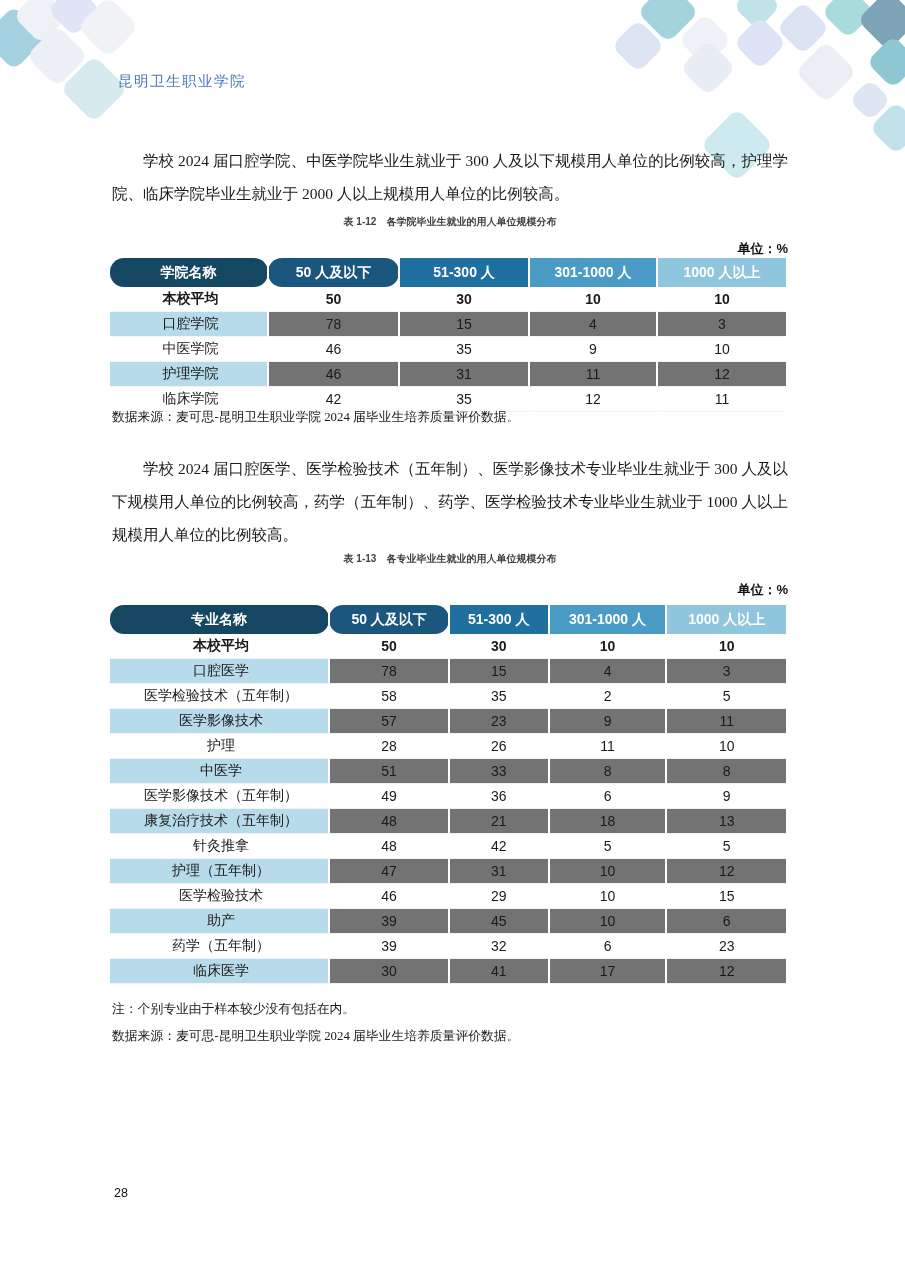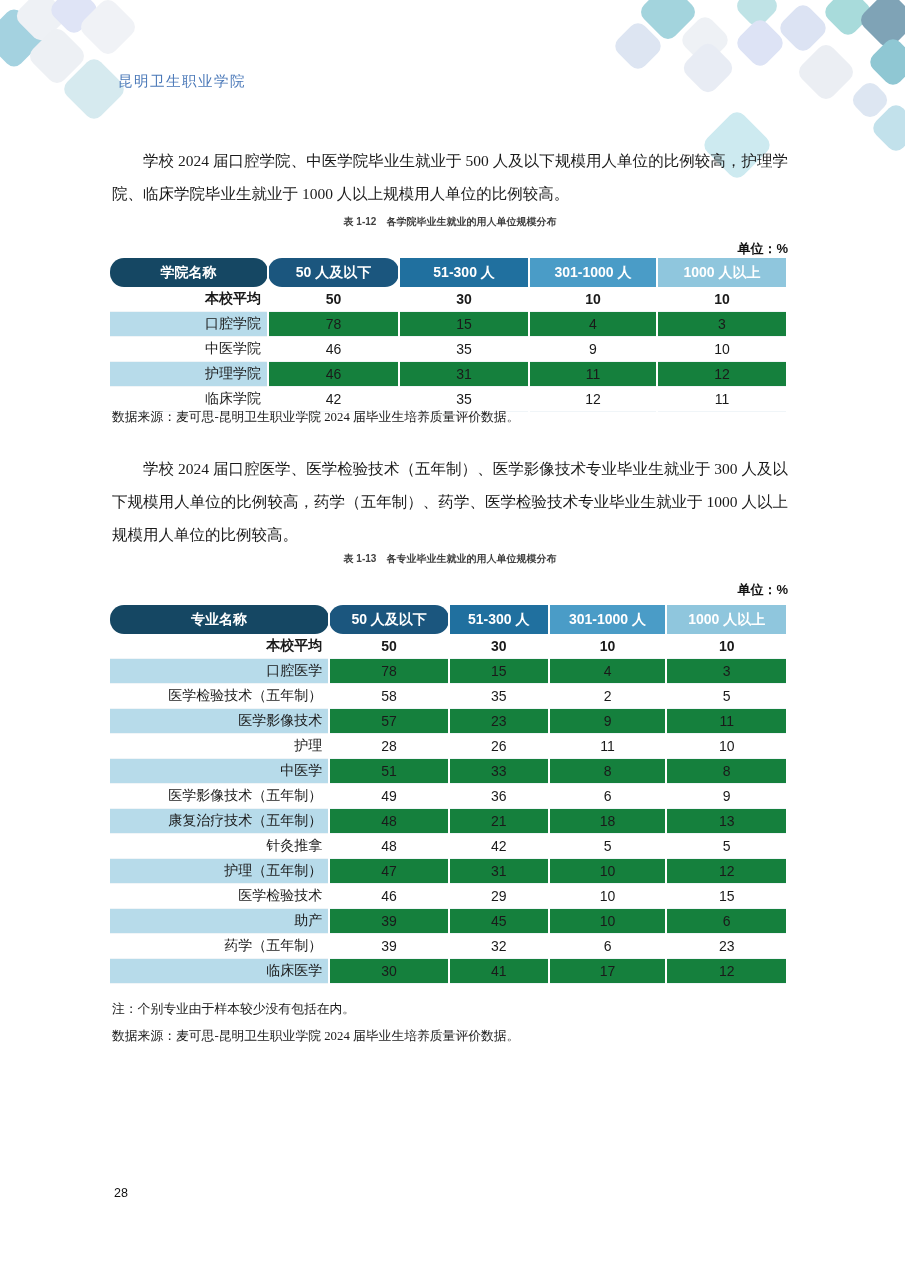--- a/index.html
+++ b/index.html
@@ -23,23 +23,23 @@
   .unit{position:absolute;left:112px;width:676px;text-align:right;font-family:"Liberation Sans","DejaVu Sans",sans-serif;font-weight:bold;font-size:13px;color:#111;}
   .unit1{top:240px;}
   .unit2{top:581px;}
 
   table{position:absolute;left:110px;width:676px;border-collapse:collapse;table-layout:fixed;font-family:"Liberation Sans","DejaVu Sans",sans-serif;border-bottom:1px solid #c9d6dd;}
   .t1{top:258px;}
   .t2{top:605px;}
   th{height:29px;color:#fff;font-size:14px;font-weight:bold;text-align:center;padding:0 4px;}
   th + th, td + td{border-left:2px solid #fff;}
   td{height:24px;font-size:14px;text-align:center;padding:0 6px;border-bottom:1px solid #f0f5f8;}
-  td.lbl{text-align:right;padding-left:10px;font-family:"Liberation Serif","DejaVu Serif",serif;}
+  td.lbl{text-align:center;padding-left:10px;font-family:"Liberation Serif","DejaVu Serif",serif;}
   tr.avg td{font-weight:bold;}
-  tr.stripe td{background:#15803d;}
+  tr.stripe td{background:#737373;}
   tr.stripe td.lbl{background:#b7dbea;}
   .h0{background:#154763;border-radius:14px;}
   .h1{background:#1b567e;border-radius:14px;}
   .h2{background:#20709f;}
   .h3{background:#4a9cc7;}
   .h4{background:#8fc6dd;}
   .t1 .w0{width:23.7%;} .t1 .w1{width:19.3%;} .t1 .w2{width:19.1%;} .t1 .w3{width:18.8%;} .t1 .w4{width:19.1%;}
   .t2 .w0{width:33.4%;} .t2 .w1{width:17.5%;} .t2 .w2{width:14.3%;} .t2 .w3{width:17.2%;} .t2 .w4{width:17.6%;}
 
   .smallnote{position:absolute;left:112px;width:676px;font-size:12.8px;color:#1a1a1a;}
@@ -72,21 +72,21 @@
       <div class="tile" style="left: 874px; top: 43px; width: 38px; height: 38px; background: rgb(143, 199, 211);"></div>
       <div class="tile" style="left: 804px; top: 50px; width: 44px; height: 44px; background: rgb(235, 238, 243);"></div>
       <div class="tile" style="left: 688px; top: 48px; width: 40px; height: 40px; background: rgb(232, 236, 244);"></div>
       <div class="tile" style="left: 855px; top: 85px; width: 30px; height: 30px; background: rgb(221, 230, 242);"></div>
       <div class="tile" style="left: 877px; top: 109px; width: 38px; height: 38px; background: rgb(194, 225, 235);"></div>
       <div class="tile" style="left: 711px; top: 119px; width: 52px; height: 52px; background: rgb(205, 234, 240);"></div>
     </div>
 
   <div class="brand">昆明卫生职业学院</div>
 
-  <div class="para para1">学校 2024 届口腔学院、中医学院毕业生就业于 500 人及以下规模用人单位的比例较高，护理学院、临床学院毕业生就业于 1000 人以上规模用人单位的比例较高。</div>
+  <div class="para para1">学校 2024 届口腔学院、中医学院毕业生就业于 300 人及以下规模用人单位的比例较高，护理学院、临床学院毕业生就业于 2000 人以上规模用人单位的比例较高。</div>
 
   <div class="caption cap1">表 1-12　各学院毕业生就业的用人单位规模分布</div>
   <div class="unit unit1">单位：%</div>
 
   <table class="t1">
       <thead>
         <tr>
           <th class="h0 w0">学院名称</th>
           <th class="h1 w1">50 人及以下</th>
           <th class="h2 w2">51-300 人</th>

